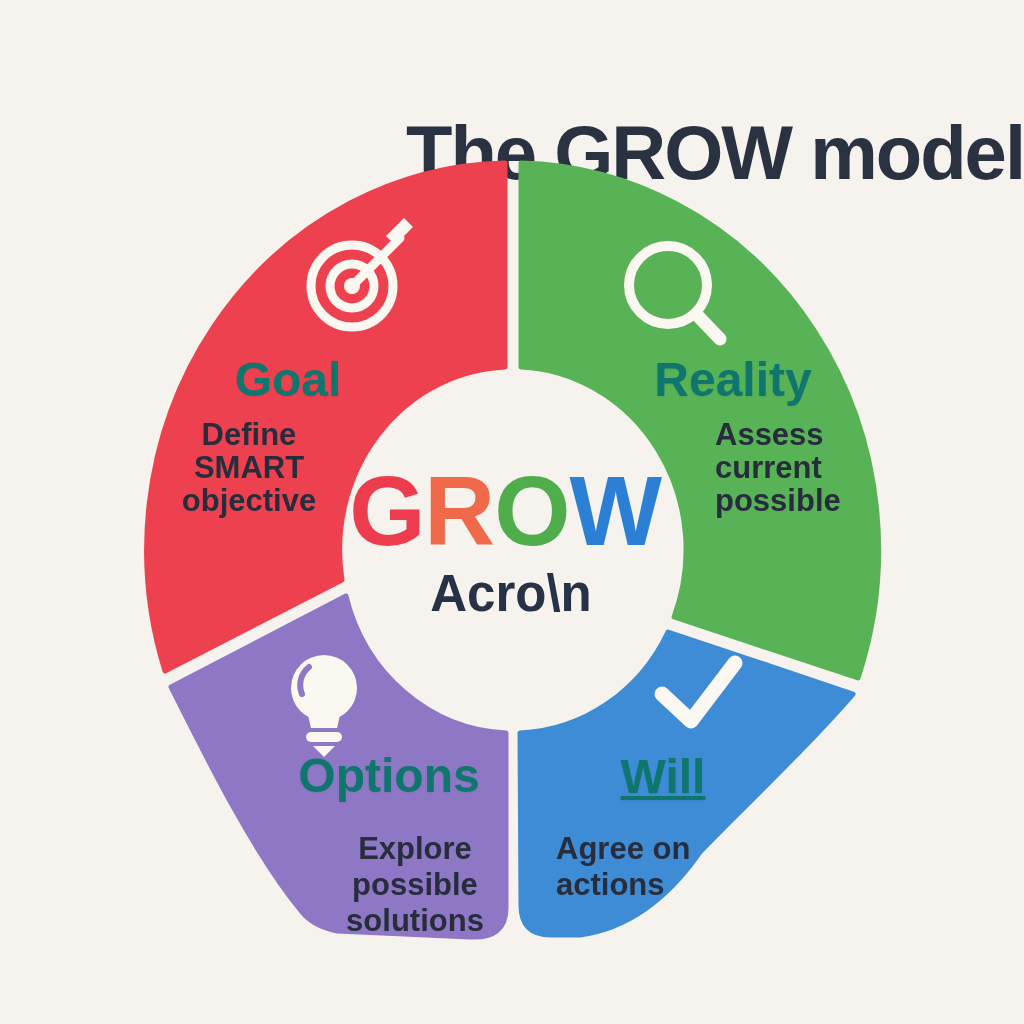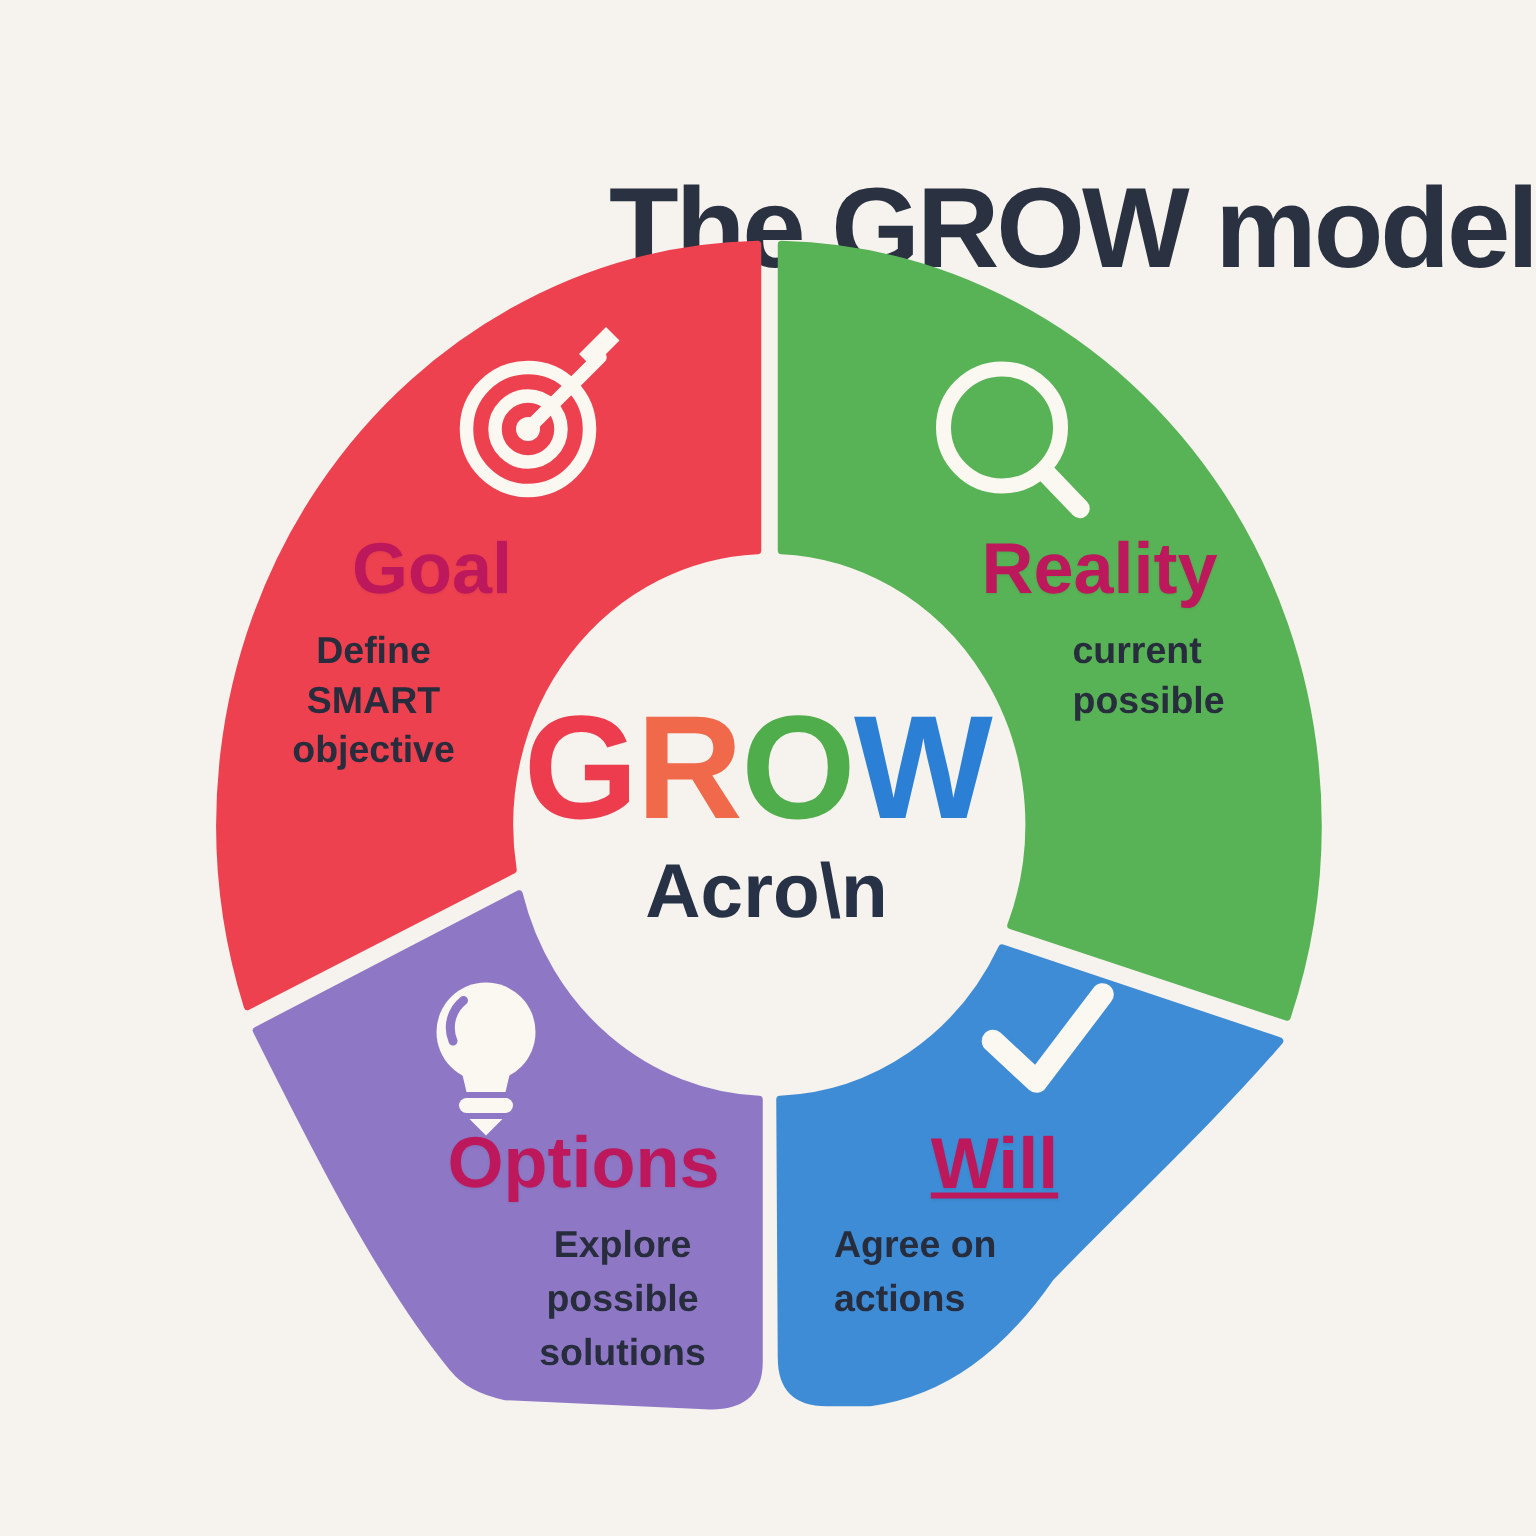--- a/index.html
+++ b/index.html
@@ -2,25 +2,25 @@
 <html><head>
 <meta charset="utf-8">
 <style>
   html,body{margin:0;padding:0;background:#F6F2ED;}
   .stage{position:relative;width:1024px;height:1024px;margin:0 auto;background:#F6F2ED;overflow:hidden;
          font-family:"Liberation Sans","DejaVu Sans",sans-serif;}
   .stage svg{position:absolute;left:0;top:0;}
   .abs{position:absolute;}
   .page-title{left:0;right:0;top:58px;text-align:right;font-size:76px;font-weight:bold;
               color:#2A3242;letter-spacing:-2px;}
-  .seg-label{font-size:48px;font-weight:bold;color:#be185d;white-space:nowrap;
+  .seg-label{font-size:48px;font-weight:bold;color:#0f766e;white-space:nowrap;
              transform:translateX(-50%);text-shadow:0 1px 2px rgba(0,0,0,0.08);}
-  .seg-desc{font-size:25px;font-weight:600;color:#272D3C;line-height:33px;}
+  .seg-desc{font-size:31px;font-weight:600;color:#272D3C;line-height:33px;}
   .seg-desc.centered{transform:translateX(-50%);text-align:center;}
-  .seg-desc.loose{line-height:36px;}
+  .seg-desc.loose{line-height:36px;margin-top:19px;}
   .grow-word{top:462px;left:505px;transform:translateX(-50%);font-size:98px;font-weight:bold;
              letter-spacing:-1px;white-space:nowrap;line-height:98px;}
   .grow-caption{top:568px;left:511px;transform:translateX(-50%);font-size:51px;font-weight:600;
                 color:#273247;line-height:51px;white-space:pre;}
 </style>
 </head>
 <body>
 
 <div class="stage" style="background: rgb(246, 242, 237);">
 
@@ -64,20 +64,21 @@
 
   <div class="abs seg-label" style="left:288px;top:352px;">Goal</div>
   <div class="abs seg-desc centered" style="left:249px;top:418px;">
     <div>Define</div>
     <div>SMART</div>
     <div>objective</div>
   </div>
 
   <div class="abs seg-label" style="left:733px;top:352px;">Reality</div>
   <div class="abs seg-desc" style="left:715px;top:418px;">
+    <div>Assess</div>
     <div>current</div>
     <div>possible</div>
   </div>
 
   <div class="abs seg-label" style="left:389px;top:748px;">Options</div>
   <div class="abs seg-desc centered loose" style="left:415px;top:812px;">
     <div>Explore</div>
     <div>possible</div>
     <div>solutions</div>
   </div>

